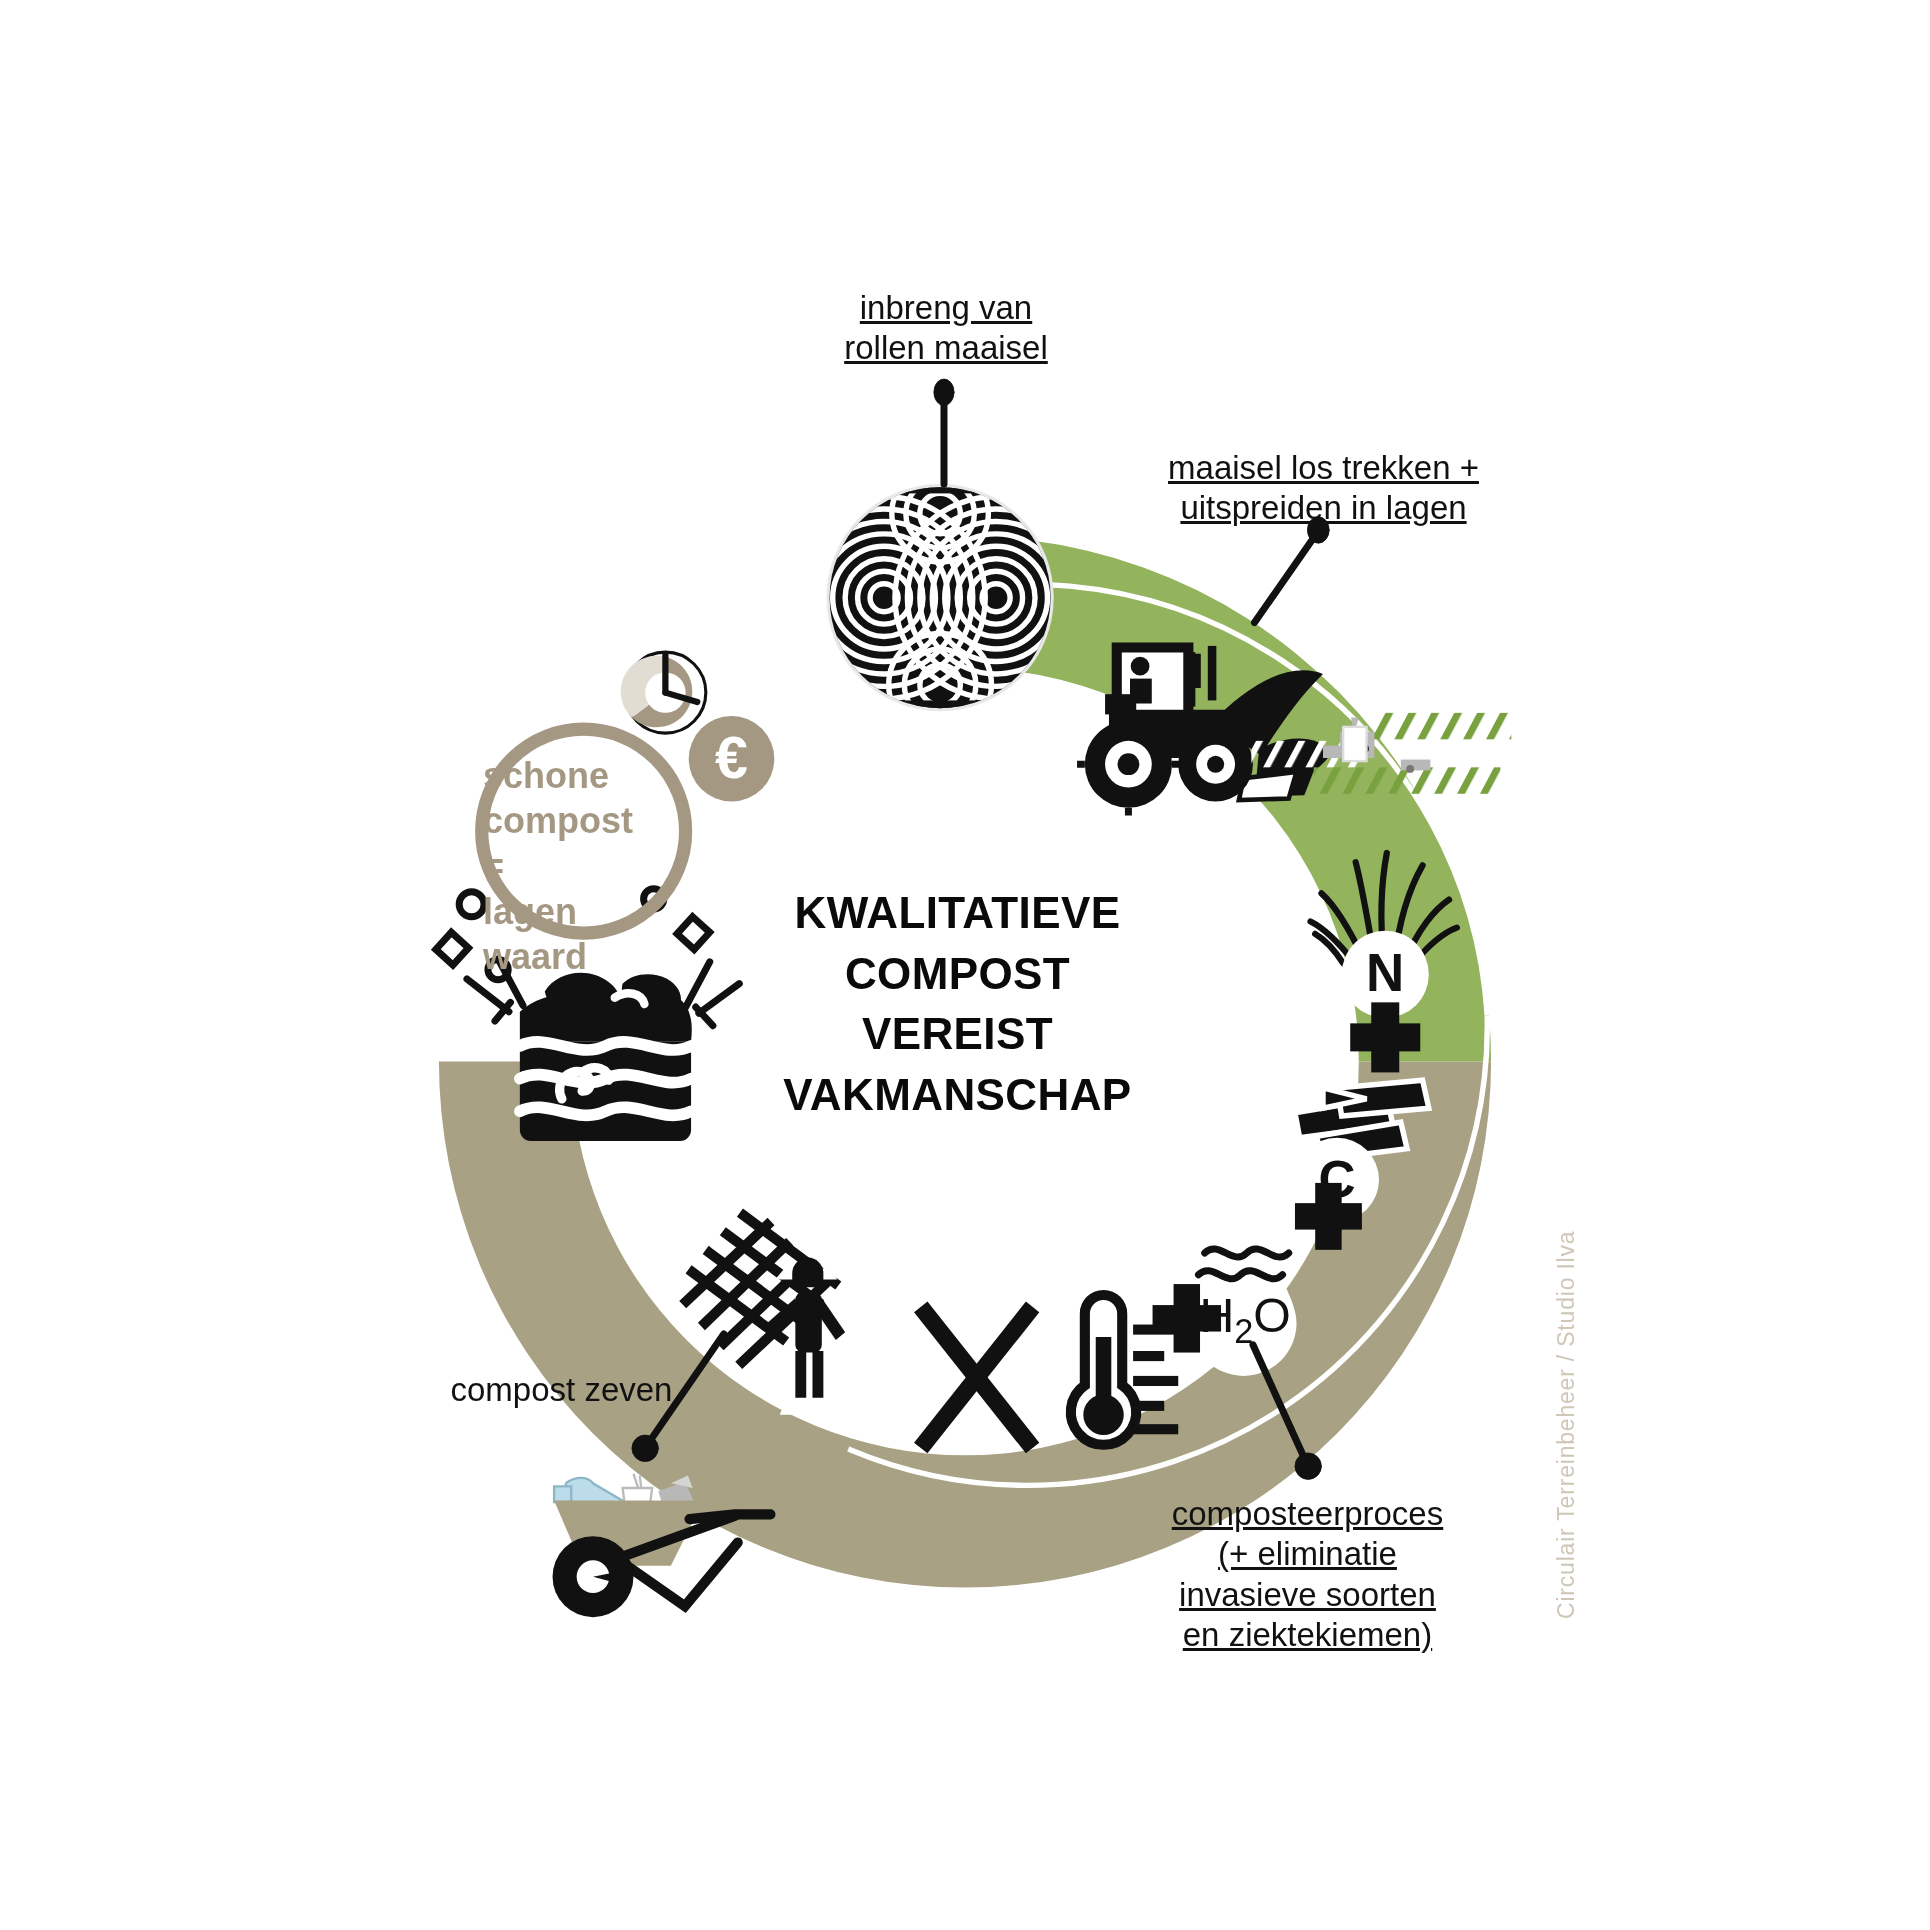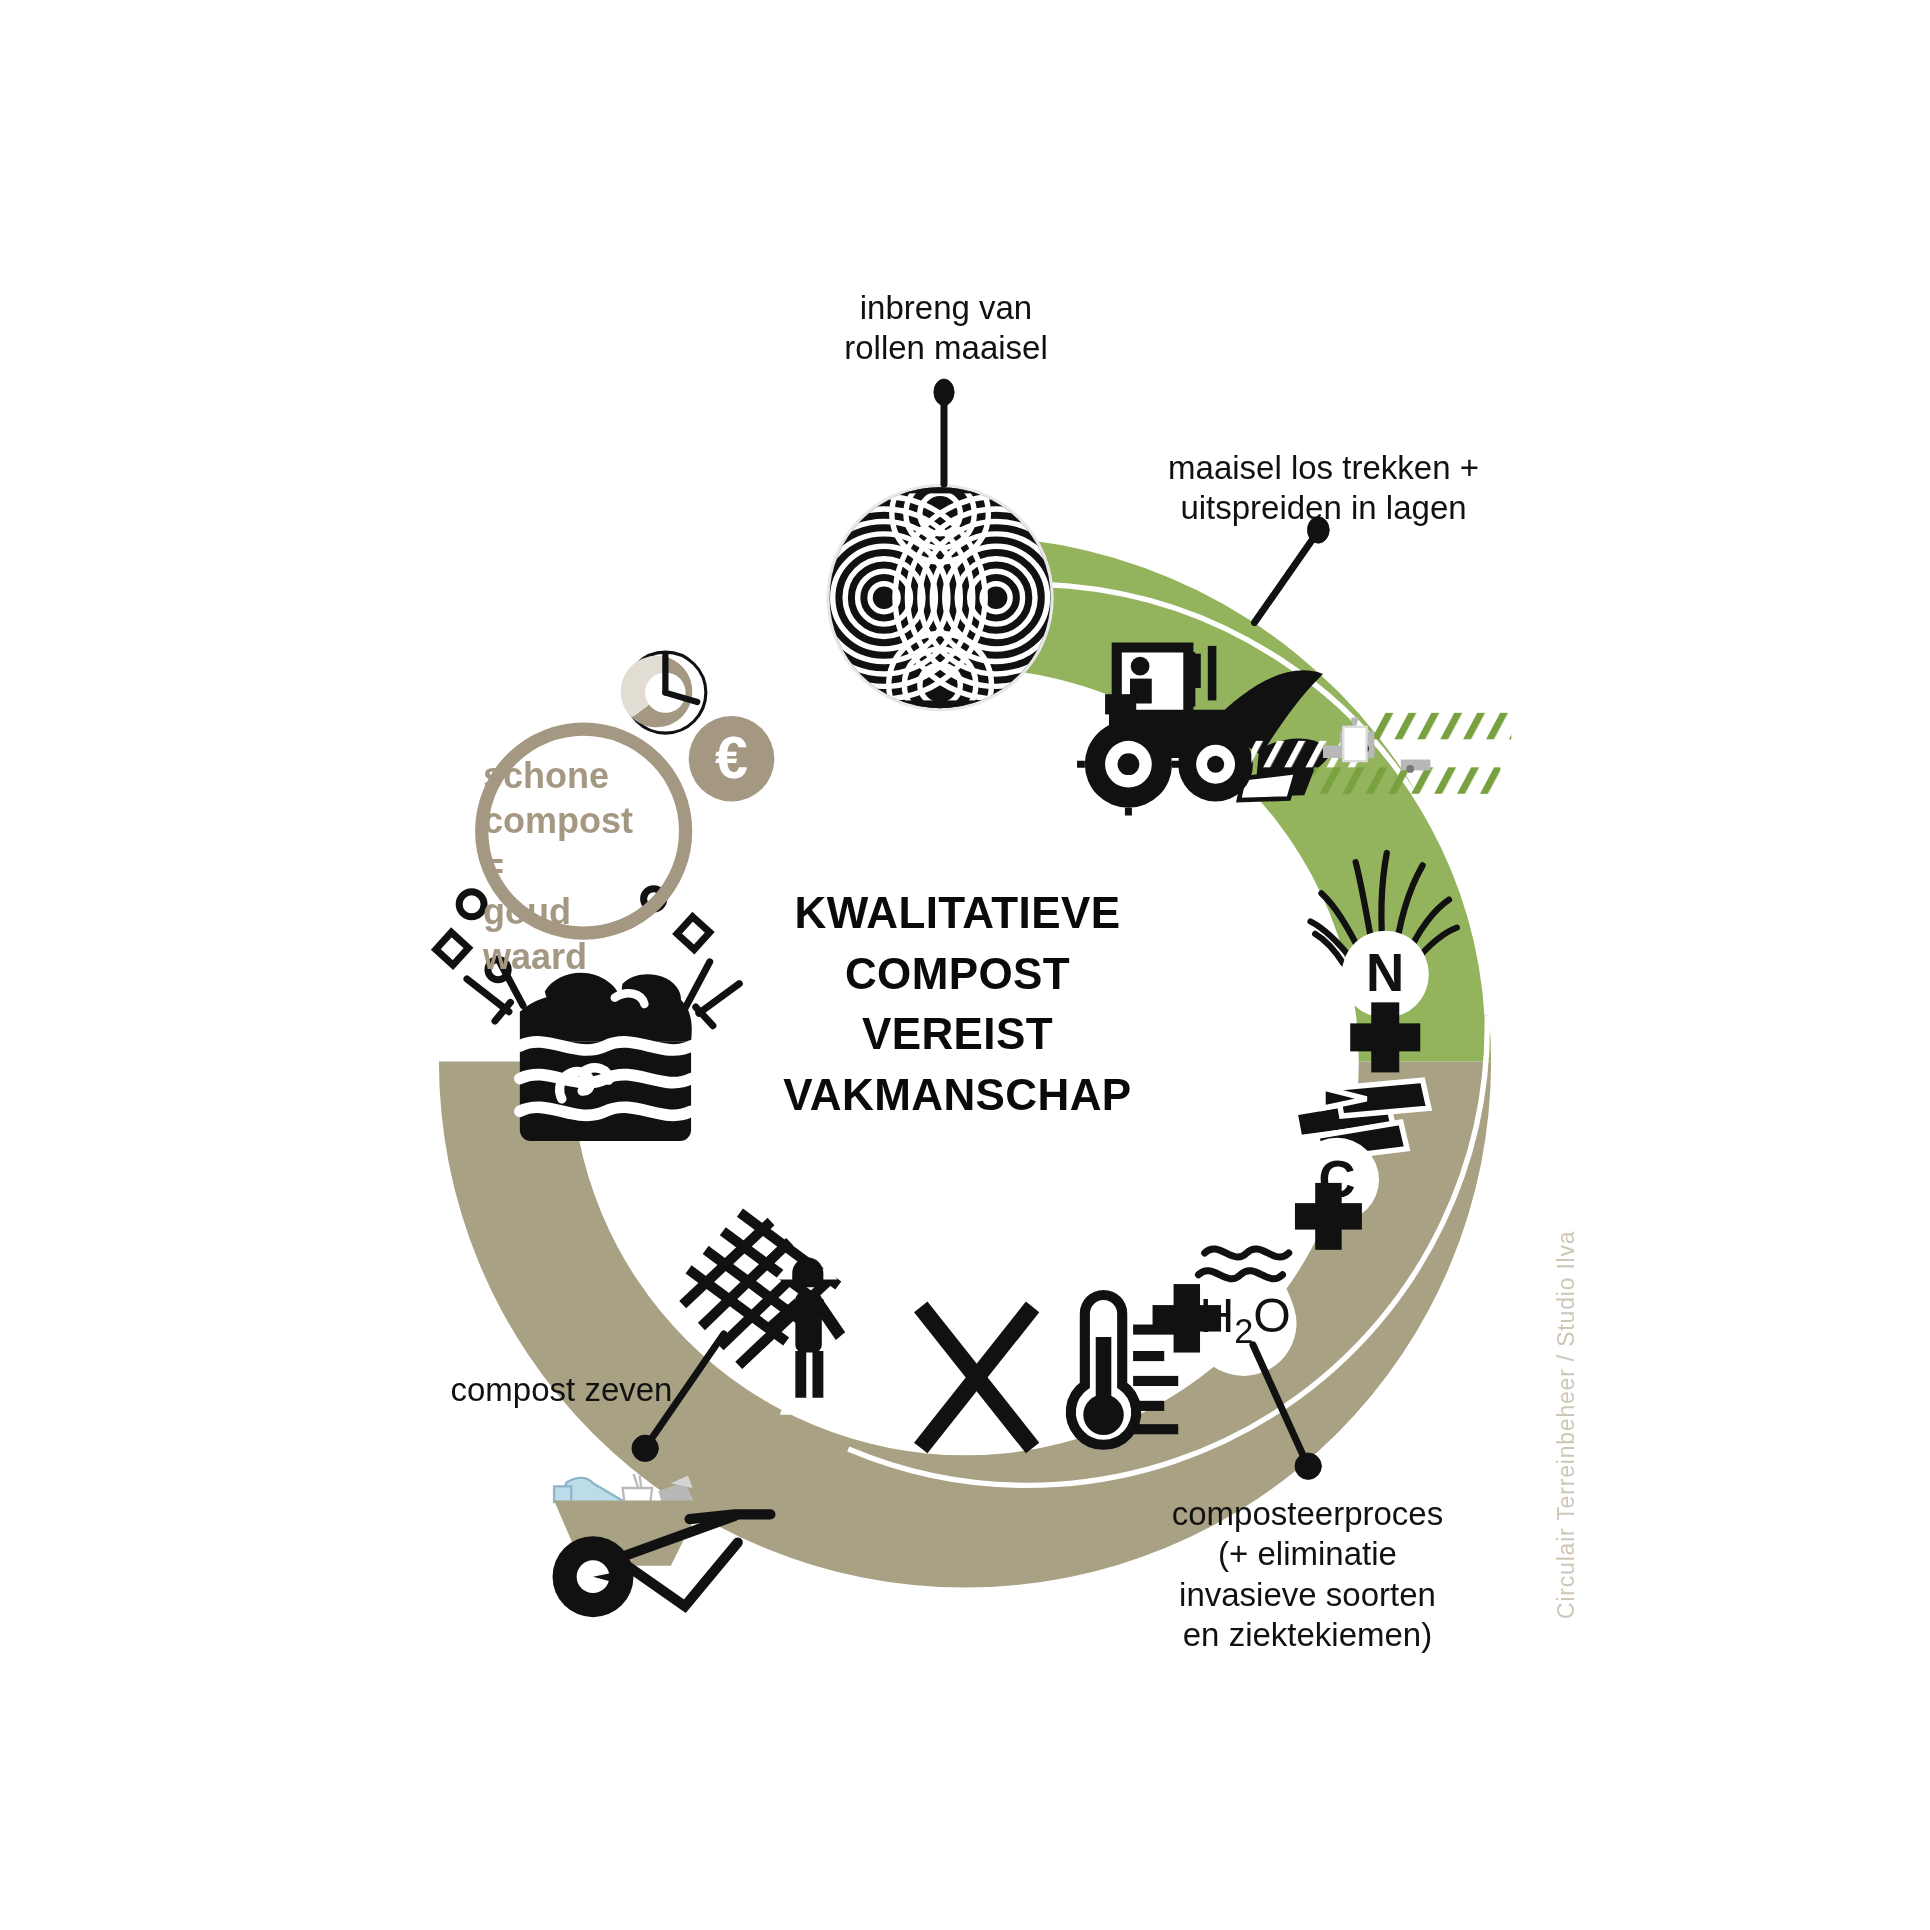--- a/index.html
+++ b/index.html
@@ -10,21 +10,21 @@
   .lbl{position:absolute;font-family:"Liberation Sans",sans-serif;
        color:#111;line-height:1.22;white-space:pre-line;}
   .lbl-m{font-size:33px;}
   .center-title{position:absolute;text-align:center;font-size:44px;
        font-weight:700;letter-spacing:0.4px;line-height:1.38;color:#0a0a0a;}
   .circle-text{position:absolute;text-align:left;font-size:36px;
        font-weight:700;line-height:1.26;color:#a59883;}
   .credit{position:absolute;font-size:23px;color:#cfc6b7;
        writing-mode:vertical-rl;transform:rotate(180deg);
        letter-spacing:0.8px;}
-  .t-c{text-align:center;}
+  .t-c{text-align:center;text-decoration:underline;}
   .t-l{text-align:center;}
 </style>
 </head>
 <body>
 
 <div id="stage">
 
   <svg class="layer" viewBox="0 0 2480 2480">
     <defs>
 
@@ -353,21 +353,21 @@
   <div class="lbl lbl-m t-c" style="left:1160px;top:448px;width:327px;">maaisel los trekken +
 uitspreiden in lagen</div>
 
   <div class="lbl lbl-m t-l" style="left:437px;top:1370px;width:249px;">compost zeven</div>
 
 
   <div class="circle-text" style="left:483px;top:753px;width:204px;">
     <div>schone</div>
     <div>compost</div>
     <div>=</div>
-    <div>goud</div>
+    <div>lagen</div>
     <div>waard</div>
   </div>
 
   <div class="center-title" style="left:685px;top:883px;width:545px;">
     <div>KWALITATIEVE</div>
     <div>COMPOST</div>
     <div>VEREIST VAKMANSCHAP</div>
   </div>
 
   <div class="credit" style="left:1553px;top:1214px;height:405px;">Circulair Terreinbeheer / Studio Ilva</div>

